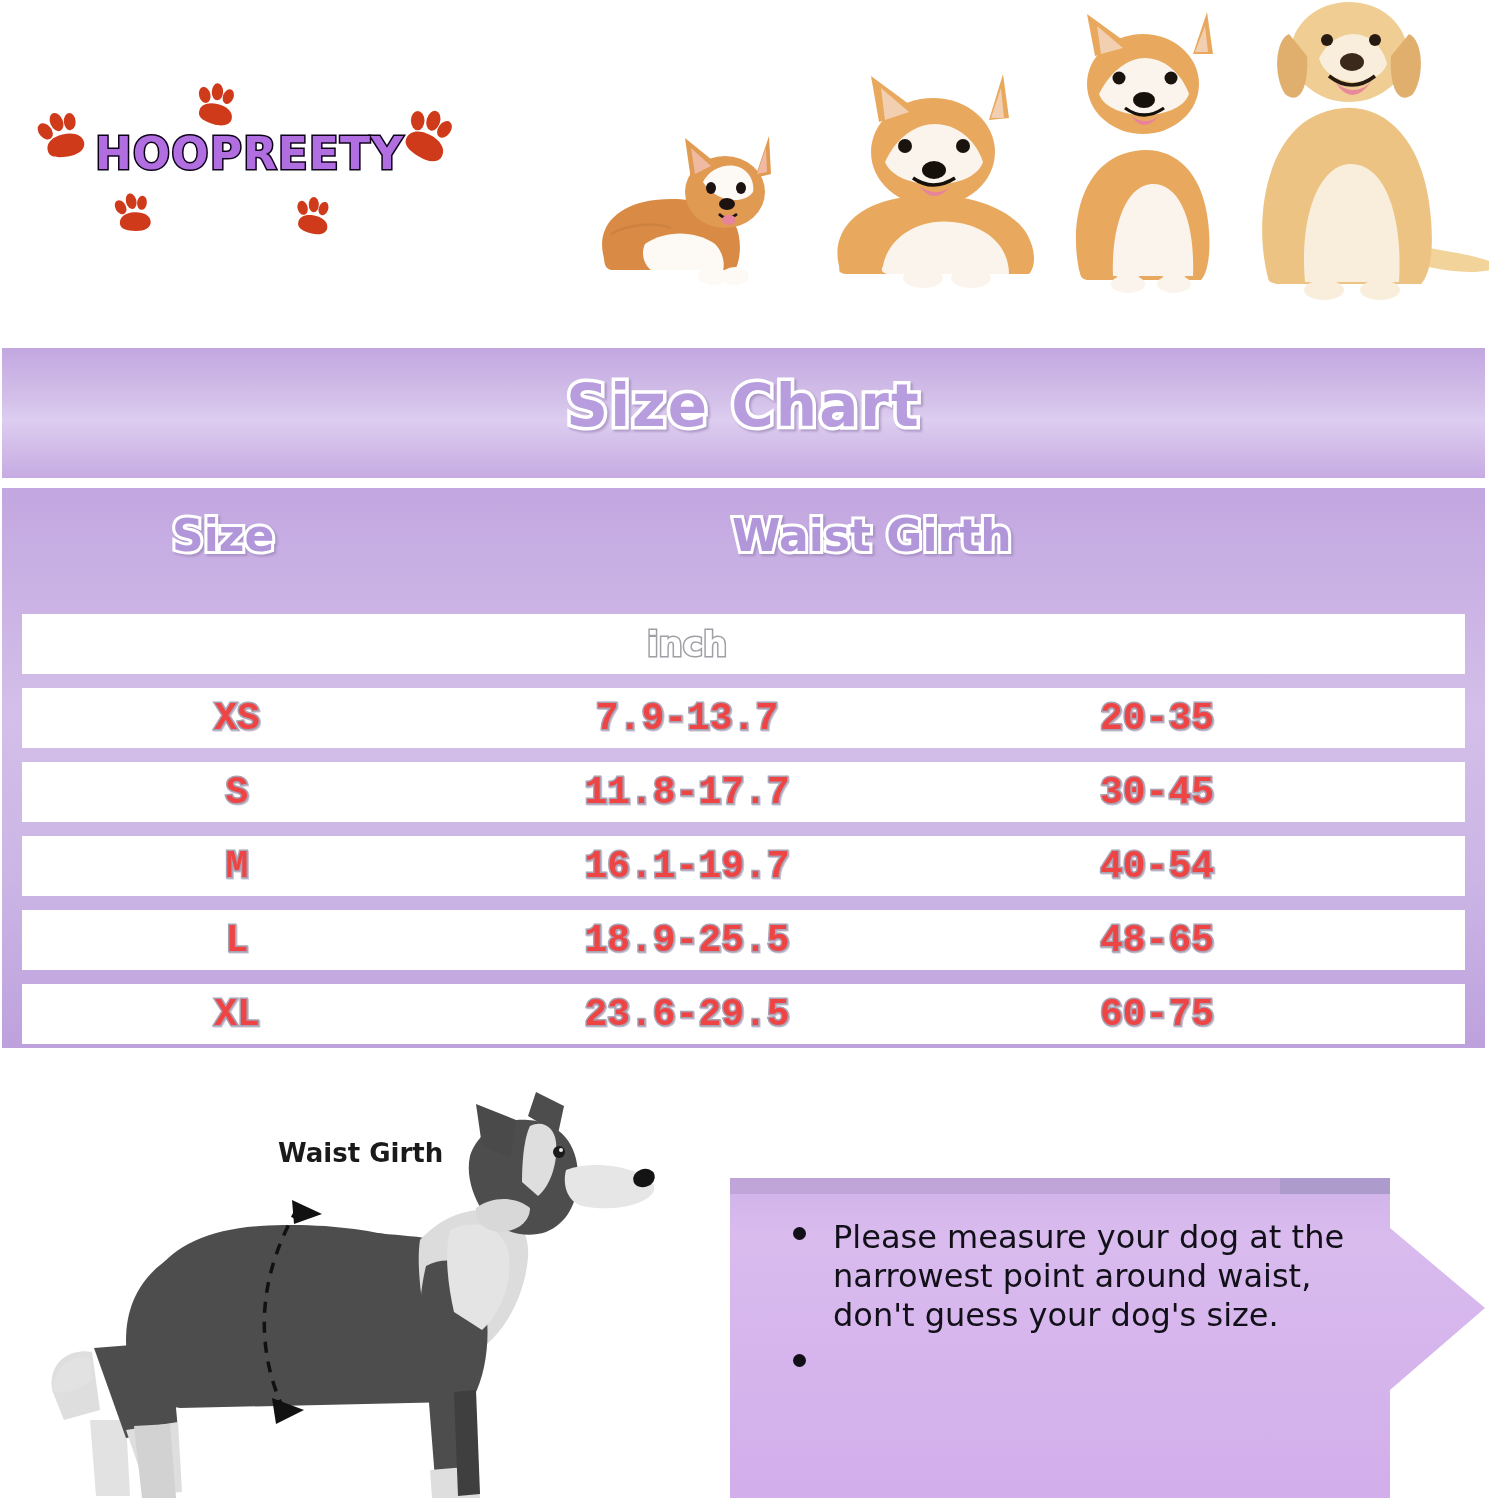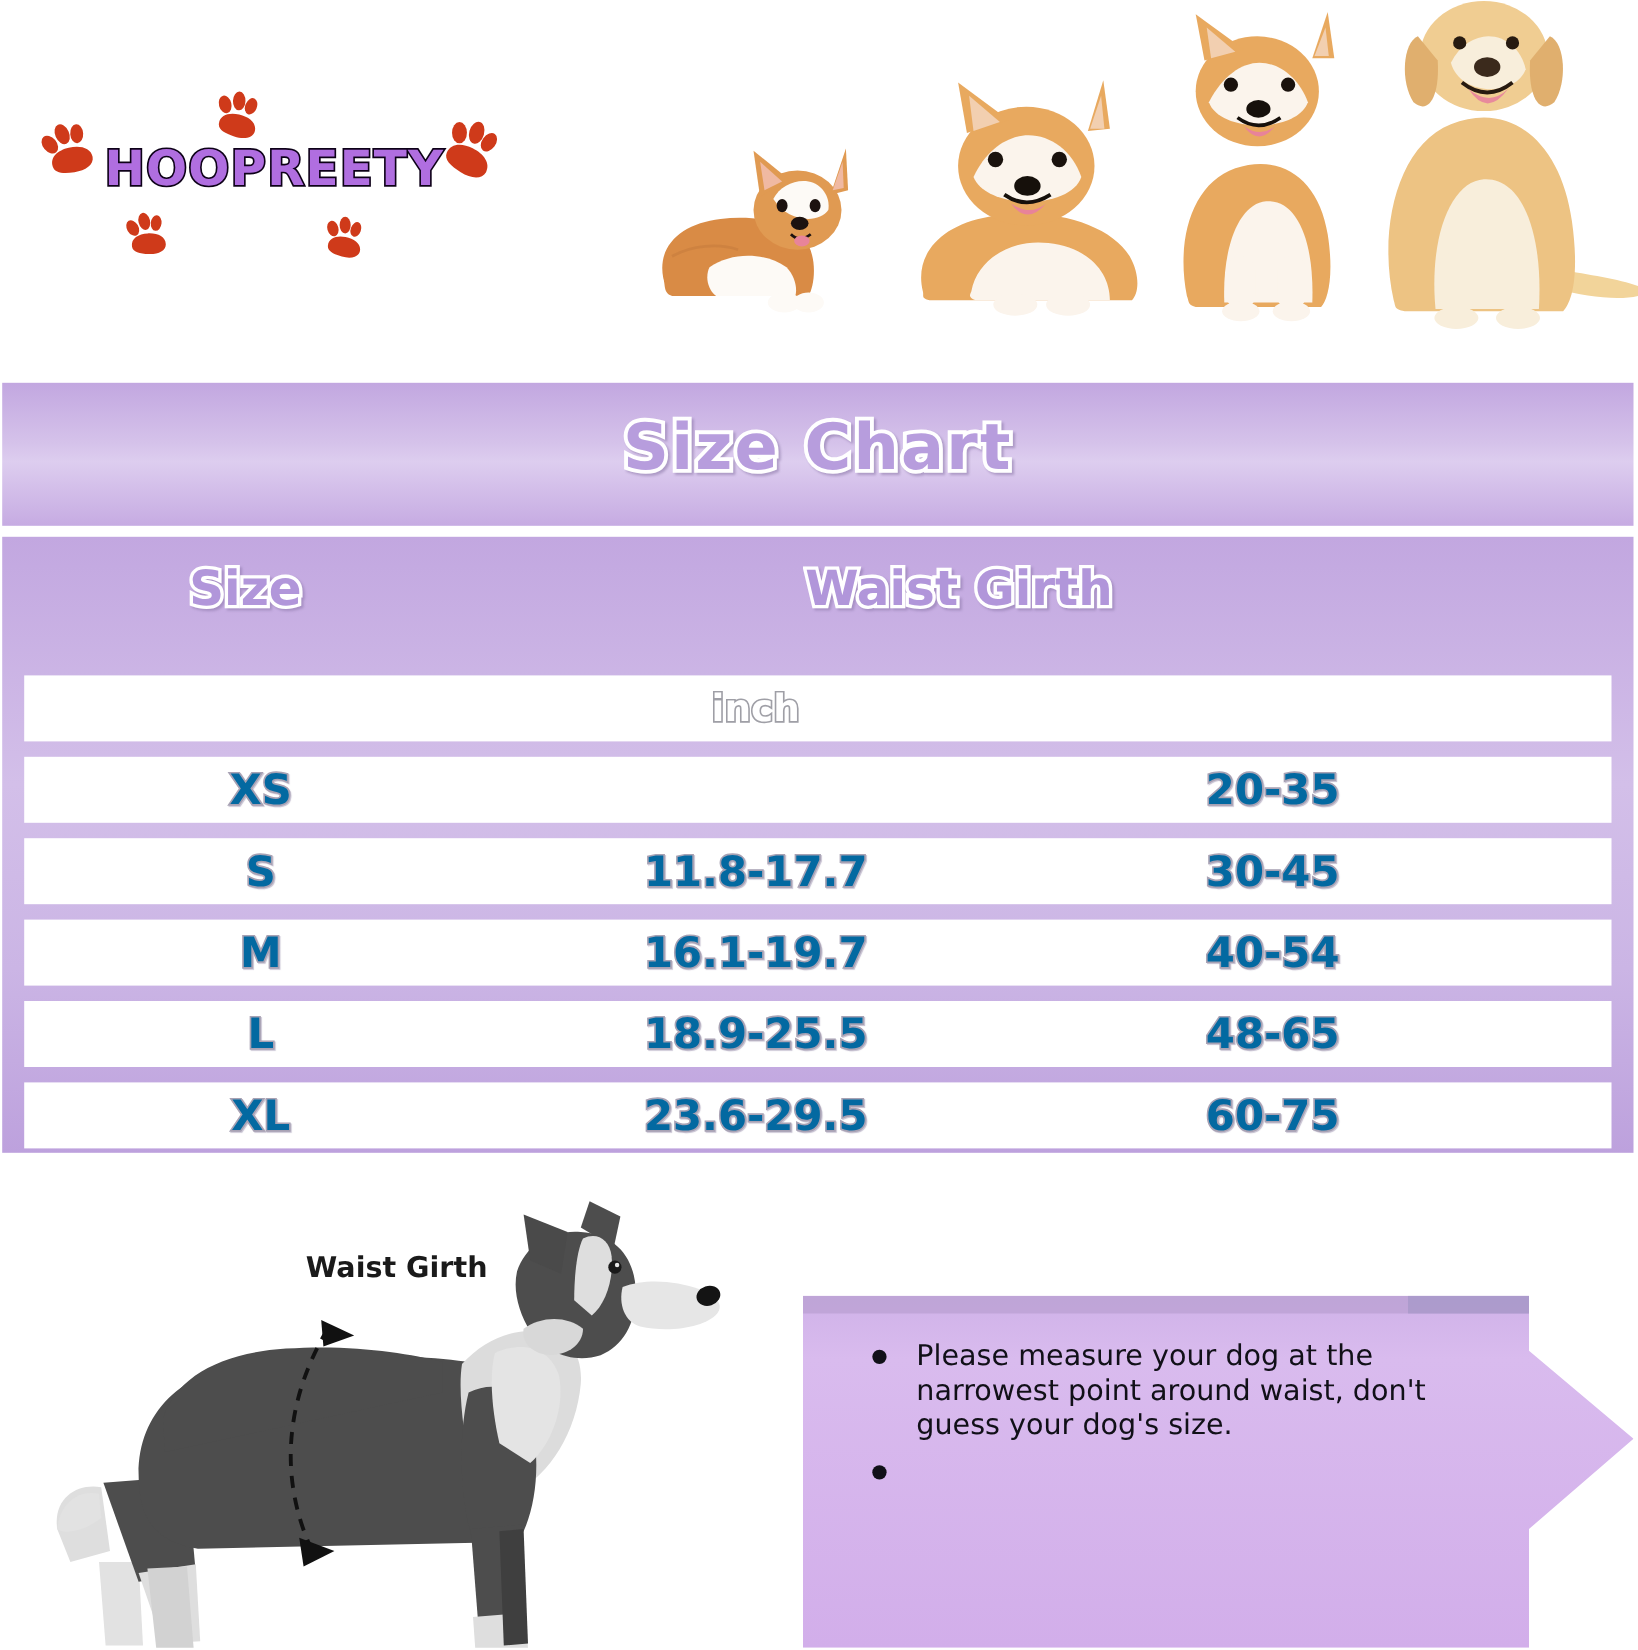--- a/index.html
+++ b/index.html
@@ -79,23 +79,24 @@
   }
   .c-size  { left: 0px;   width: 430px; }
   .c-inch  { left: 430px; width: 470px; }
   .c-cm    { left: 900px; width: 470px; }
 
   .subhead .cell {
     font-size: 34px; color: #ffffff;
     -webkit-text-stroke: 3px #9f9fa6; paint-order: stroke fill;
   }
   .datarow .cell {
-    font-size: 38px; color: #0369a1;
+    font-size: 38px; color: #ef4444;
     -webkit-text-stroke: 3px #a8a2b4; paint-order: stroke fill;
     filter: drop-shadow(1px 1px 0 rgba(150,140,170,.5));
+    font-family: Liberation Mono, monospace;
   }
 
   
   .bottom { position: absolute; left: 0; top: 1060px; width: 1489px; height: 440px; background: #fff; }
 
   .diagram { position: absolute; left: 30px; top: 30px; width: 660px; height: 410px; }
   .diagram svg { display: block; }
   .waist-label {
     position: absolute; left: 248px; top: 48px;
     font-size: 26px; font-weight: 700; color: #1a1a1a;
@@ -112,21 +113,21 @@
     white-space: nowrap;
   }
   .note-box { position: absolute; left: 15px; top: 68px; width: 755px; height: 320px; }
   .note-box svg { position: absolute; left: 0; top: 0; }
   .note-list {
     position: absolute; left: 55px; top: 40px; width: 580px;
     font-family: "DejaVu Sans", sans-serif;
   }
   .note-item {
     position: relative; padding-left: 48px; margin-bottom: 10px;
-    font-size: 26px; line-height: 1.22; color: #111018;
+    font-size: 32px; line-height: 1.22; color: #111018;
   }
   .note-item .bullet {
     position: absolute; left: 8px; top: 9px;
     width: 13px; height: 13px; border-radius: 50%; background: #111018;
   }
 </style>
 </head>
 <body>
 
 <div class="page">
@@ -320,20 +321,21 @@
 
     <div class="rows">
 
       <div class="trow subhead">
         <div class="cell c-size"></div>
         <div class="cell c-inch">inch</div>
       </div>
 
       <div class="trow datarow">
         <div class="cell c-size">XS</div>
+        <div class="cell c-inch">7.9-13.7</div>
         <div class="cell c-cm">20-35</div>
       </div>
 
       <div class="trow datarow">
         <div class="cell c-size">S</div>
         <div class="cell c-inch">11.8-17.7</div>
         <div class="cell c-cm">30-45</div>
       </div>
 
       <div class="trow datarow">

